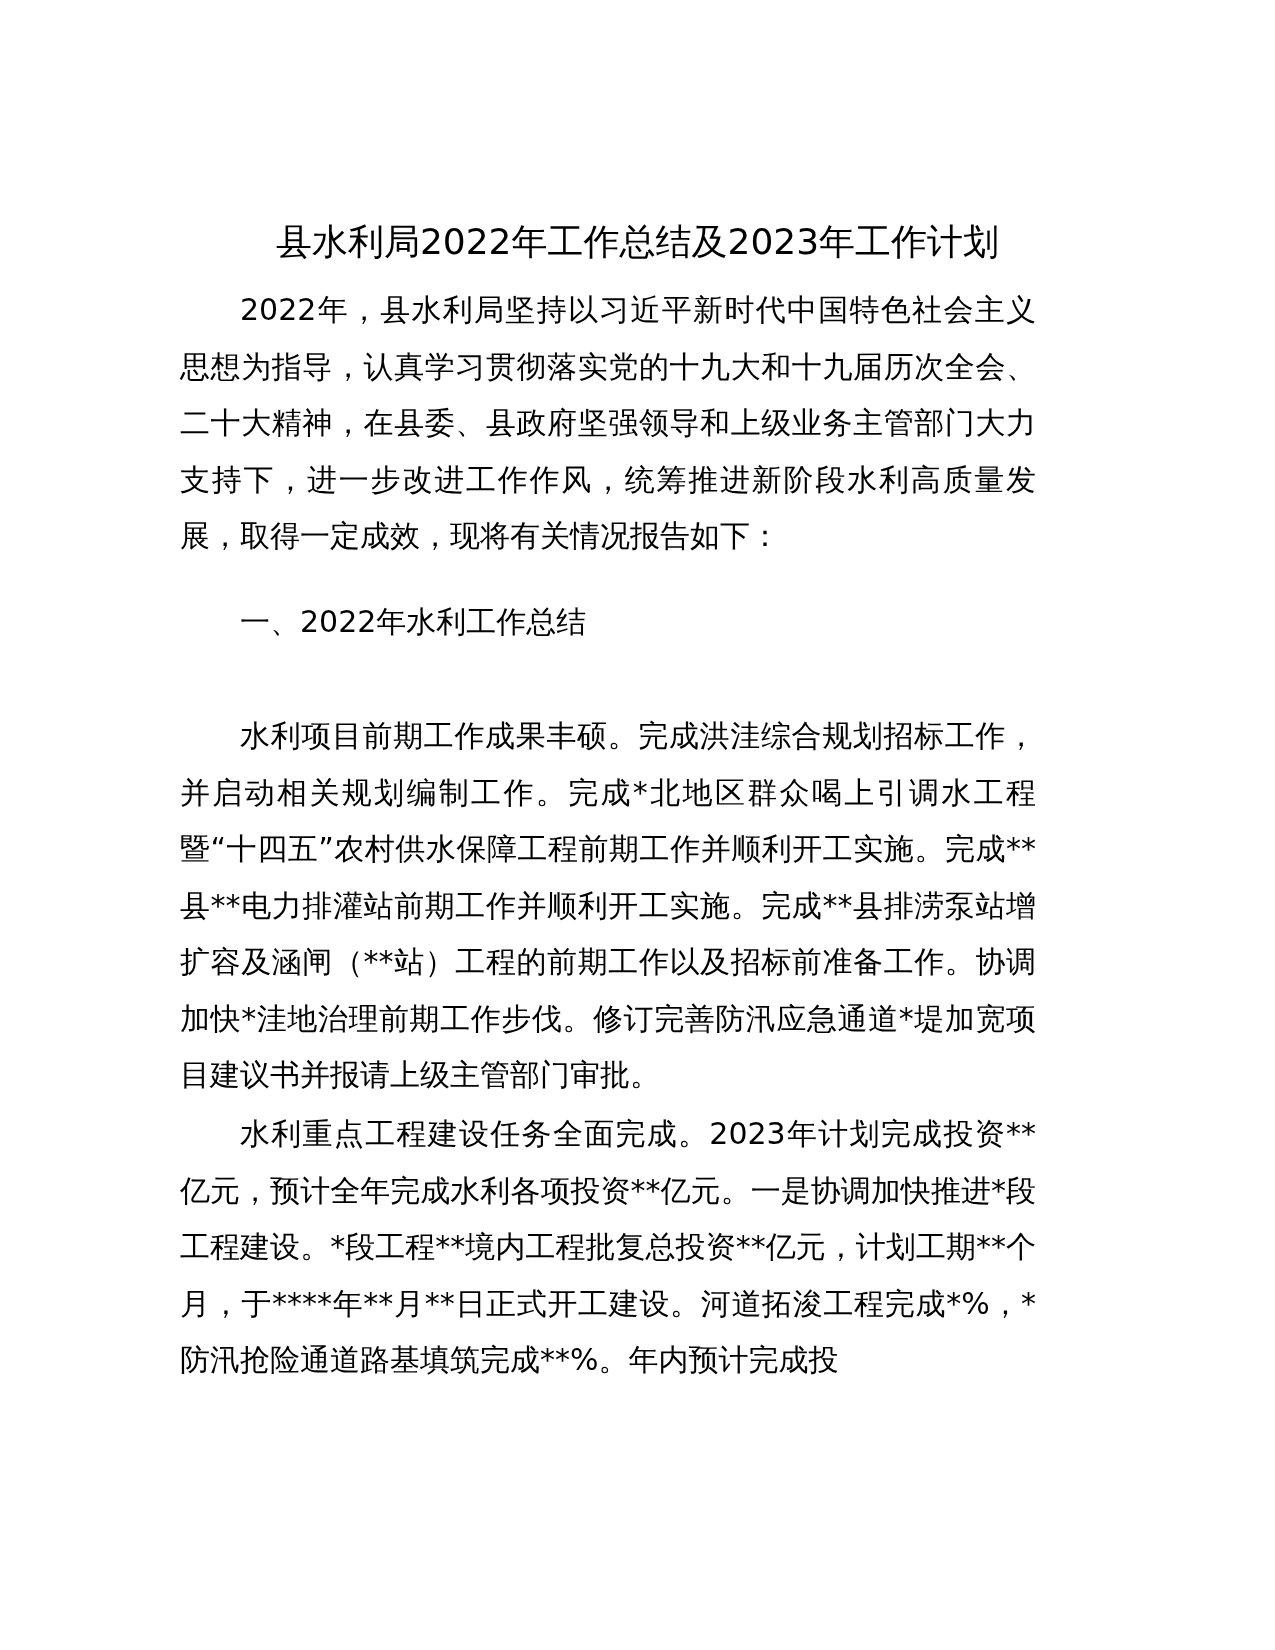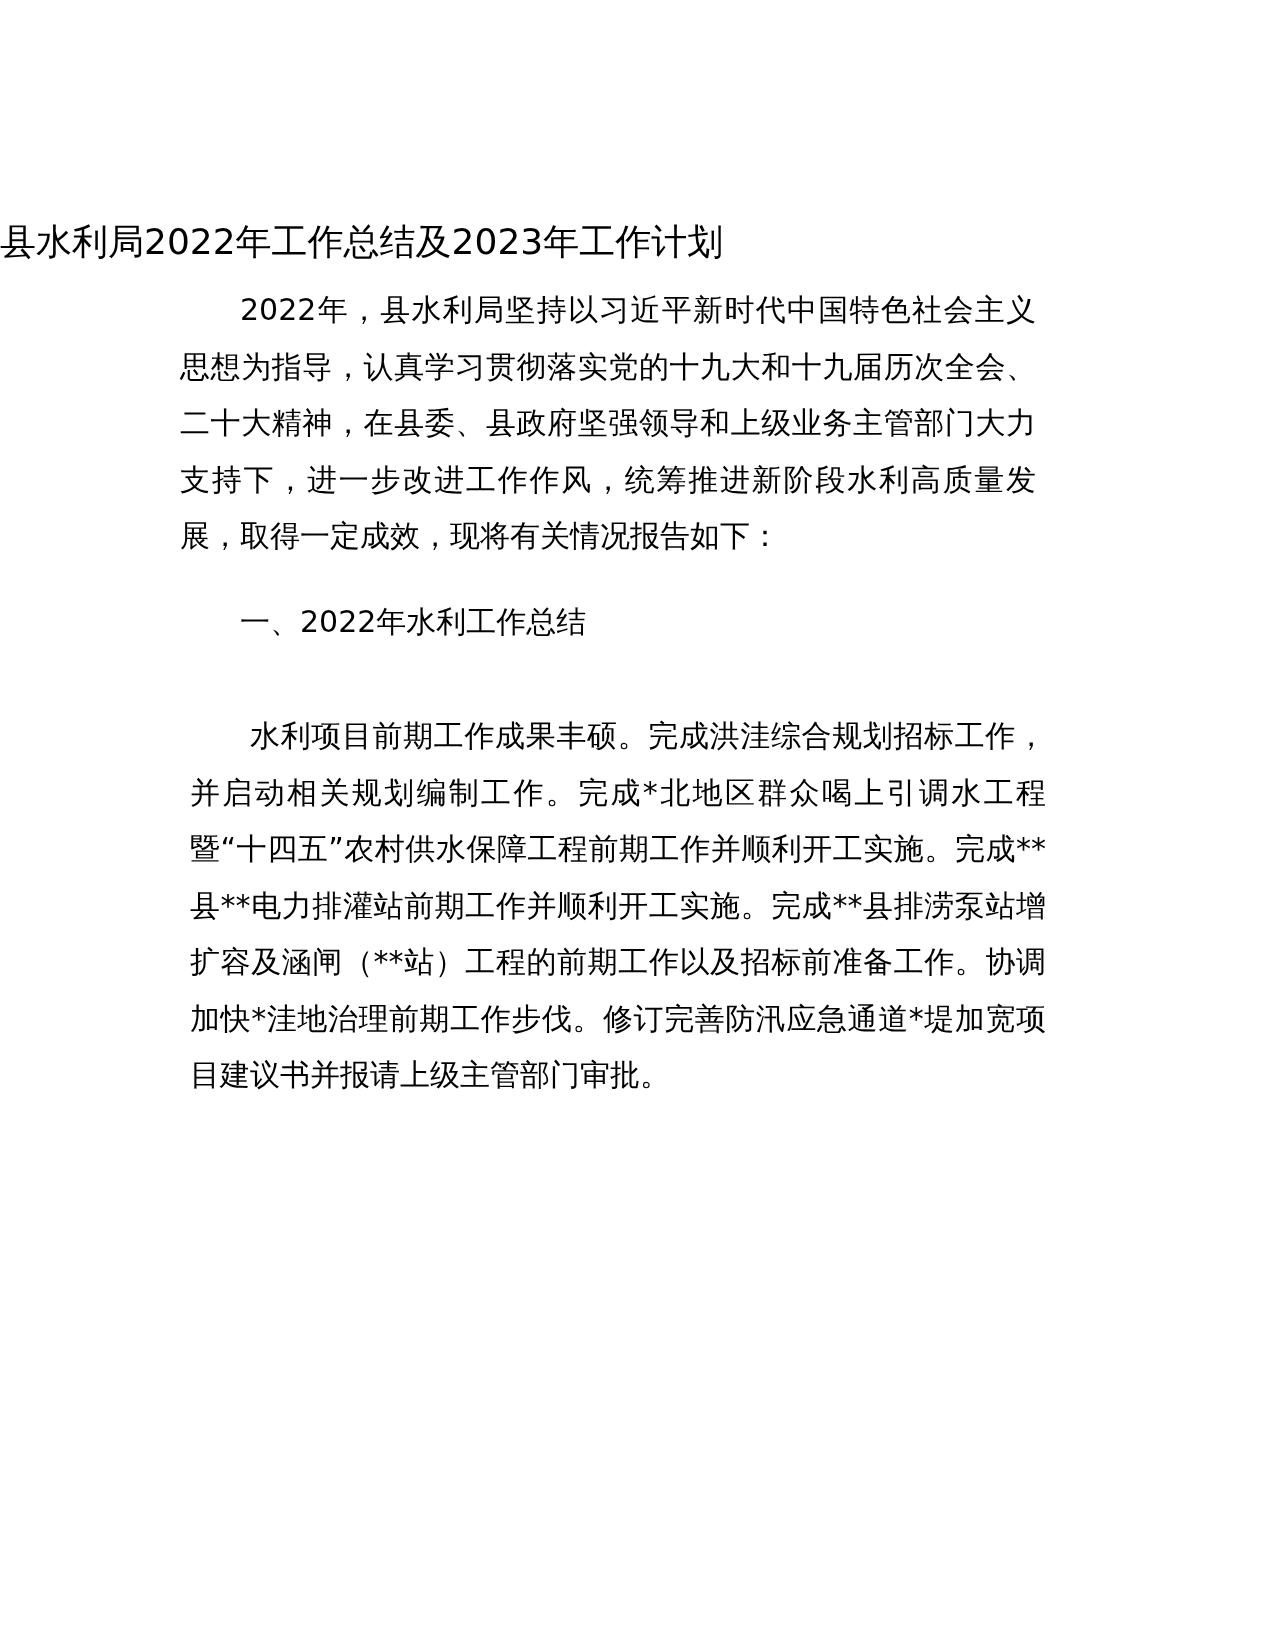--- a/index.html
+++ b/index.html
@@ -1,27 +1,27 @@
 <!DOCTYPE html>
 <html><head>
 <meta charset="utf-8">
 <style>
   html, body { margin: 0; padding: 0; background: #ffffff; }
   body { width: 1275px; height: 1650px; position: relative; overflow: hidden;
          font-family: "DejaVu Sans", "Liberation Sans", sans-serif; color: #000; }
   .page { position: absolute; left: 0; top: 0; width: 1275px; height: 1650px; background: #fff; }
-  .title { position: absolute; left: 0; top: 214px; width: 1275px; 
+  .title { position: absolute; left: 0; top: 214px; width: 1275px; text-align: center;
            font-size: 36px; line-height: 56px; letter-spacing: 0px; white-space: nowrap; }
   .body { position: absolute; left: 180px; width: 856px; font-size: 30px; line-height: 56.5px; }
   .para { margin: 0; text-align: justify; text-align-last: left; text-indent: 2em; }
   .heading { margin: 0; text-indent: 2em; white-space: nowrap; }
   .p1 { top: 282px; }
   .h1 { top: 594px; }
   .h2 { top: 640px; }
-  .p2 { top: 708px; margin-left: 10px; }
+  .p2 { top: 708px; }
   .p3 { top: 1106px; }
 </style>
 </head>
 <body>
 
 <div class="page">
   <div class="title">县水利局2022年工作总结及2023年工作计划</div>
 
   <div class="body p1">
     <p class="para">2022年，县水利局坚持以习近平新时代中国特色社会主义思想为指导，认真学习贯彻落实党的十九大和十九届历次全会、二十大精神，在县委、县政府坚强领导和上级业务主管部门大力支持下，进一步改进工作作风，统筹推进新阶段水利高质量发展，取得一定成效，现将有关情况报告如下：</p>
@@ -29,13 +29,16 @@
 
   <div class="body h1">
     <p class="heading">一、2022年水利工作总结</p>
   </div>
 
 
   <div class="body p2">
     <p class="para">水利项目前期工作成果丰硕。完成洪洼综合规划招标工作，并启动相关规划编制工作。完成*北地区群众喝上引调水工程暨“十四五”农村供水保障工程前期工作并顺利开工实施。完成**县**电力排灌站前期工作并顺利开工实施。完成**县排涝泵站增扩容及涵闸（**站）工程的前期工作以及招标前准备工作。协调加快*洼地治理前期工作步伐。修订完善防汛应急通道*堤加宽项目建议书并报请上级主管部门审批。</p>
   </div>
 
+  <div class="body p3">
+    <p class="para">水利重点工程建设任务全面完成。2023年计划完成投资**亿元，预计全年完成水利各项投资**亿元。一是协调加快推进*段工程建设。*段工程**境内工程批复总投资**亿元，计划工期**个月，于****年**月**日正式开工建设。河道拓浚工程完成*%，*防汛抢险通道路基填筑完成**%。年内预计完成投</p>
+  </div>
 </div>
 
 </body></html>

